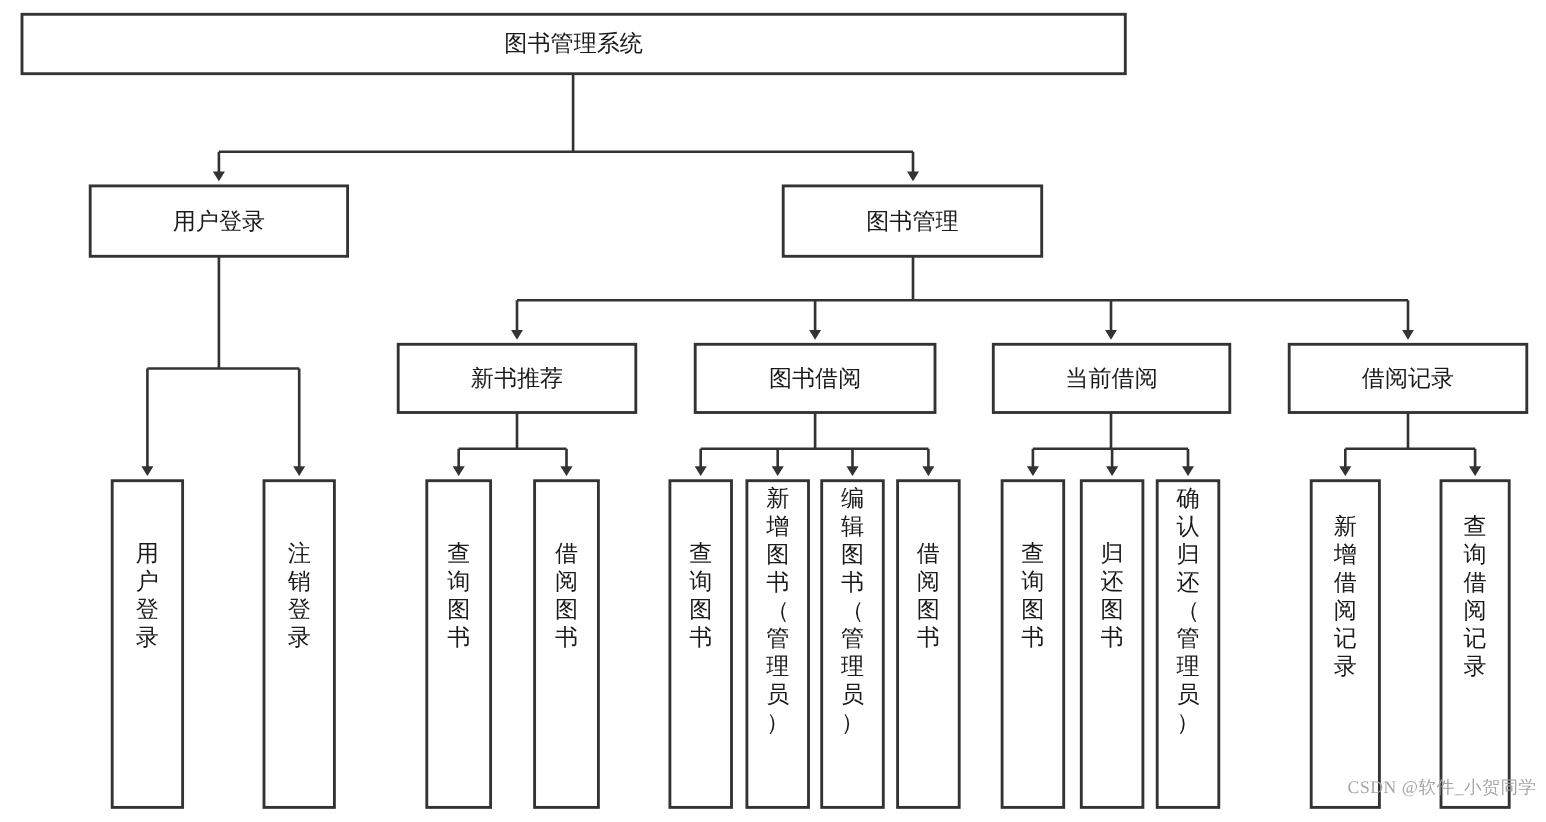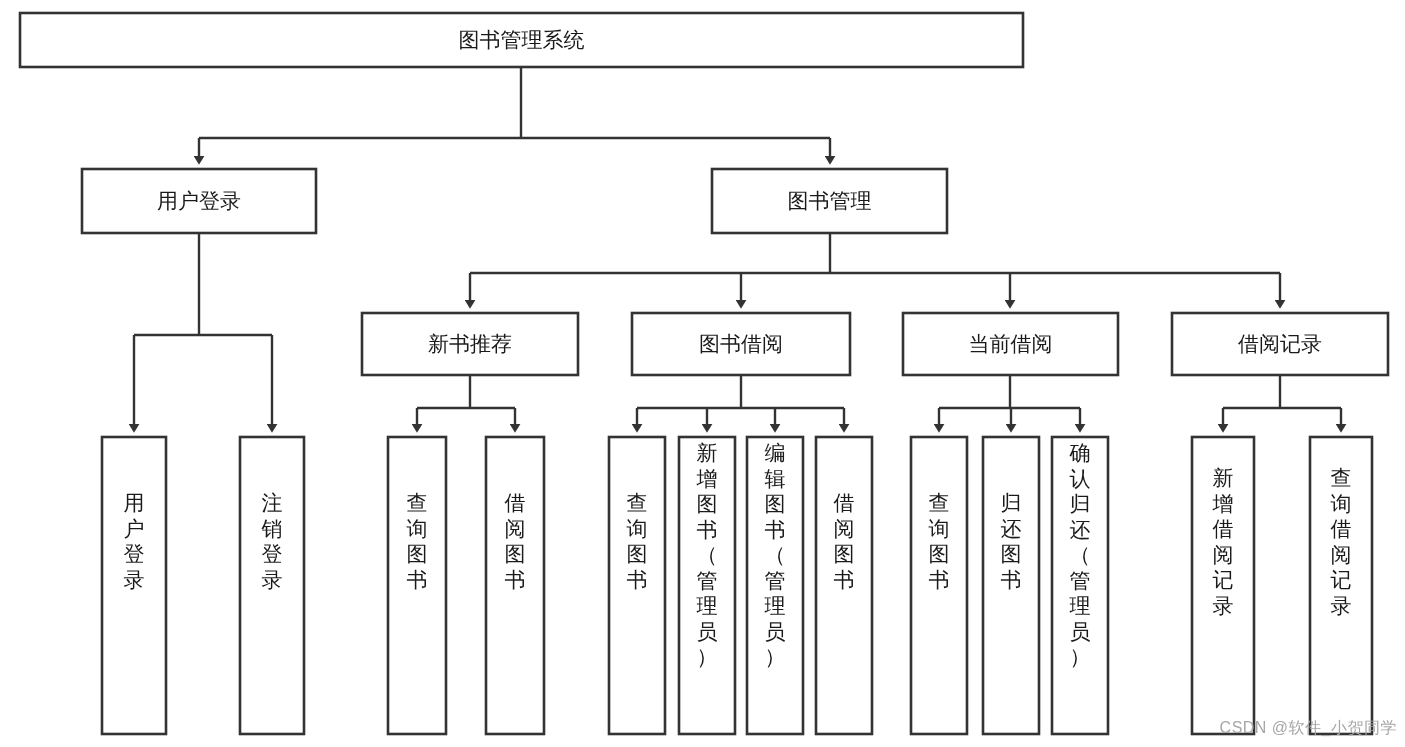--- a/index.html
+++ b/index.html
@@ -47,22 +47,22 @@
     text-anchor: middle;
   }
   .link {
     stroke: #333333;
     stroke-width: 2.4;
     fill: none;
   }
   .watermark {
     position: absolute;
     right: 8px;
-    bottom: 8px;
-    font-family: Liberation Sans, sans-serif;
+    bottom: 20px;
+    font-family: Liberation Serif, serif;
     font-size: 16px;
     color: #a6a6a6;
     white-space: nowrap;
     letter-spacing: 0.5px;
   }
 </style>
 </head>
 <body>
 
 <div id="diagram-root">

